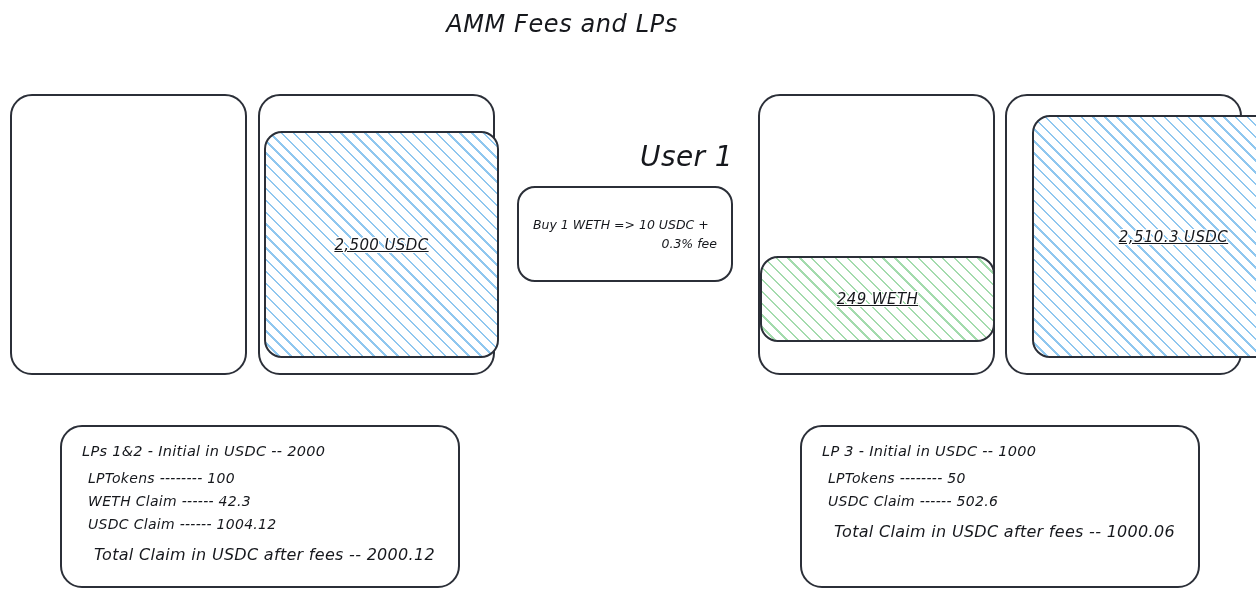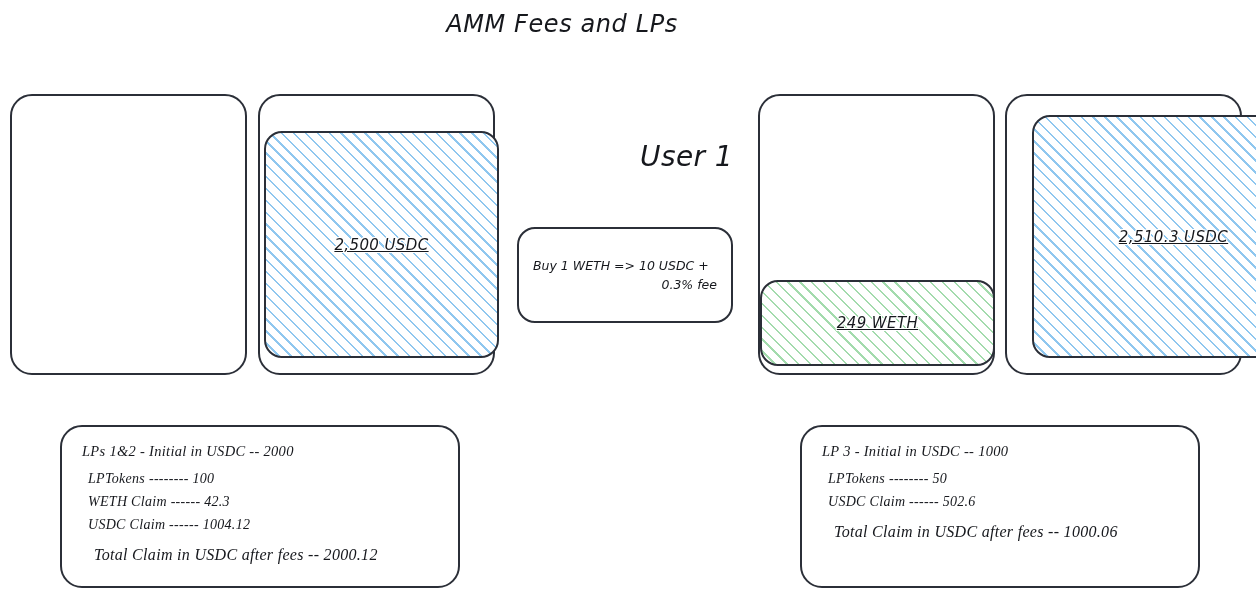--- a/index.html
+++ b/index.html
@@ -106,41 +106,39 @@
     left: 517px;
     top: 186px;
     width: 216px;
     height: 96px;
     border-radius: 18px;
     display: flex;
     flex-direction: column;
     justify-content: center;
     padding: 0 14px;
     box-sizing: border-box;
-    margin-top: 41px;
   }
   .action-line {
     font-size: 12.5px;
     font-style: italic;
     line-height: 1.55;
     color: #16181d;
     text-align: right;
     white-space: nowrap;
   }
   .action-line.first { text-align: left; }
 
   
   .info-box {
     position: absolute;
     box-sizing: border-box;
     border: 2.2px solid #2b2f38;
     border-radius: 22px;
     background: #fff;
     padding: 16px 18px 14px 20px;
-    font-family: Liberation Serif, serif;
   }
   .info-head {
     font-size: 14.5px;
     font-style: italic;
     letter-spacing: 0.3px;
     color: #16181d;
     white-space: nowrap;
     margin-bottom: 11px;
   }
   .info-row {
@@ -174,21 +172,21 @@
     <span class="fill-label">2,500 USDC</span>
   </div>
 
   <div class="user-label">User 1</div>
   <div class="box action-box">
     <div class="action-line first">Buy 1 WETH =&gt; 10 USDC +</div>
     <div class="action-line">0.3% fee</div>
   </div>
 
   <div class="box vessel" style="left:758px; top:94px; width:237px; height:281px;"></div>
-  <div class="fill fill-green" style="left:760px; top:280px; width:235px; height:86px;">
+  <div class="fill fill-green" style="left:760px; top:256px; width:235px; height:86px;">
     <span class="fill-label">249 WETH</span>
   </div>
 
   <div class="box vessel" style="left:1005px; top:94px; width:237px; height:281px;"></div>
   <div class="fill fill-blue" style="left:1032px; top:115px; width:283px; height:243px;justify-content:center;">
     <span class="fill-label">2,510.3 USDC</span>
   </div>
 
   <div class="info-box" style="left:60px; top:425px; width:400px; height:163px;">
     <div class="info-head">LPs 1&amp;2 - Initial in USDC -- 2000</div>

